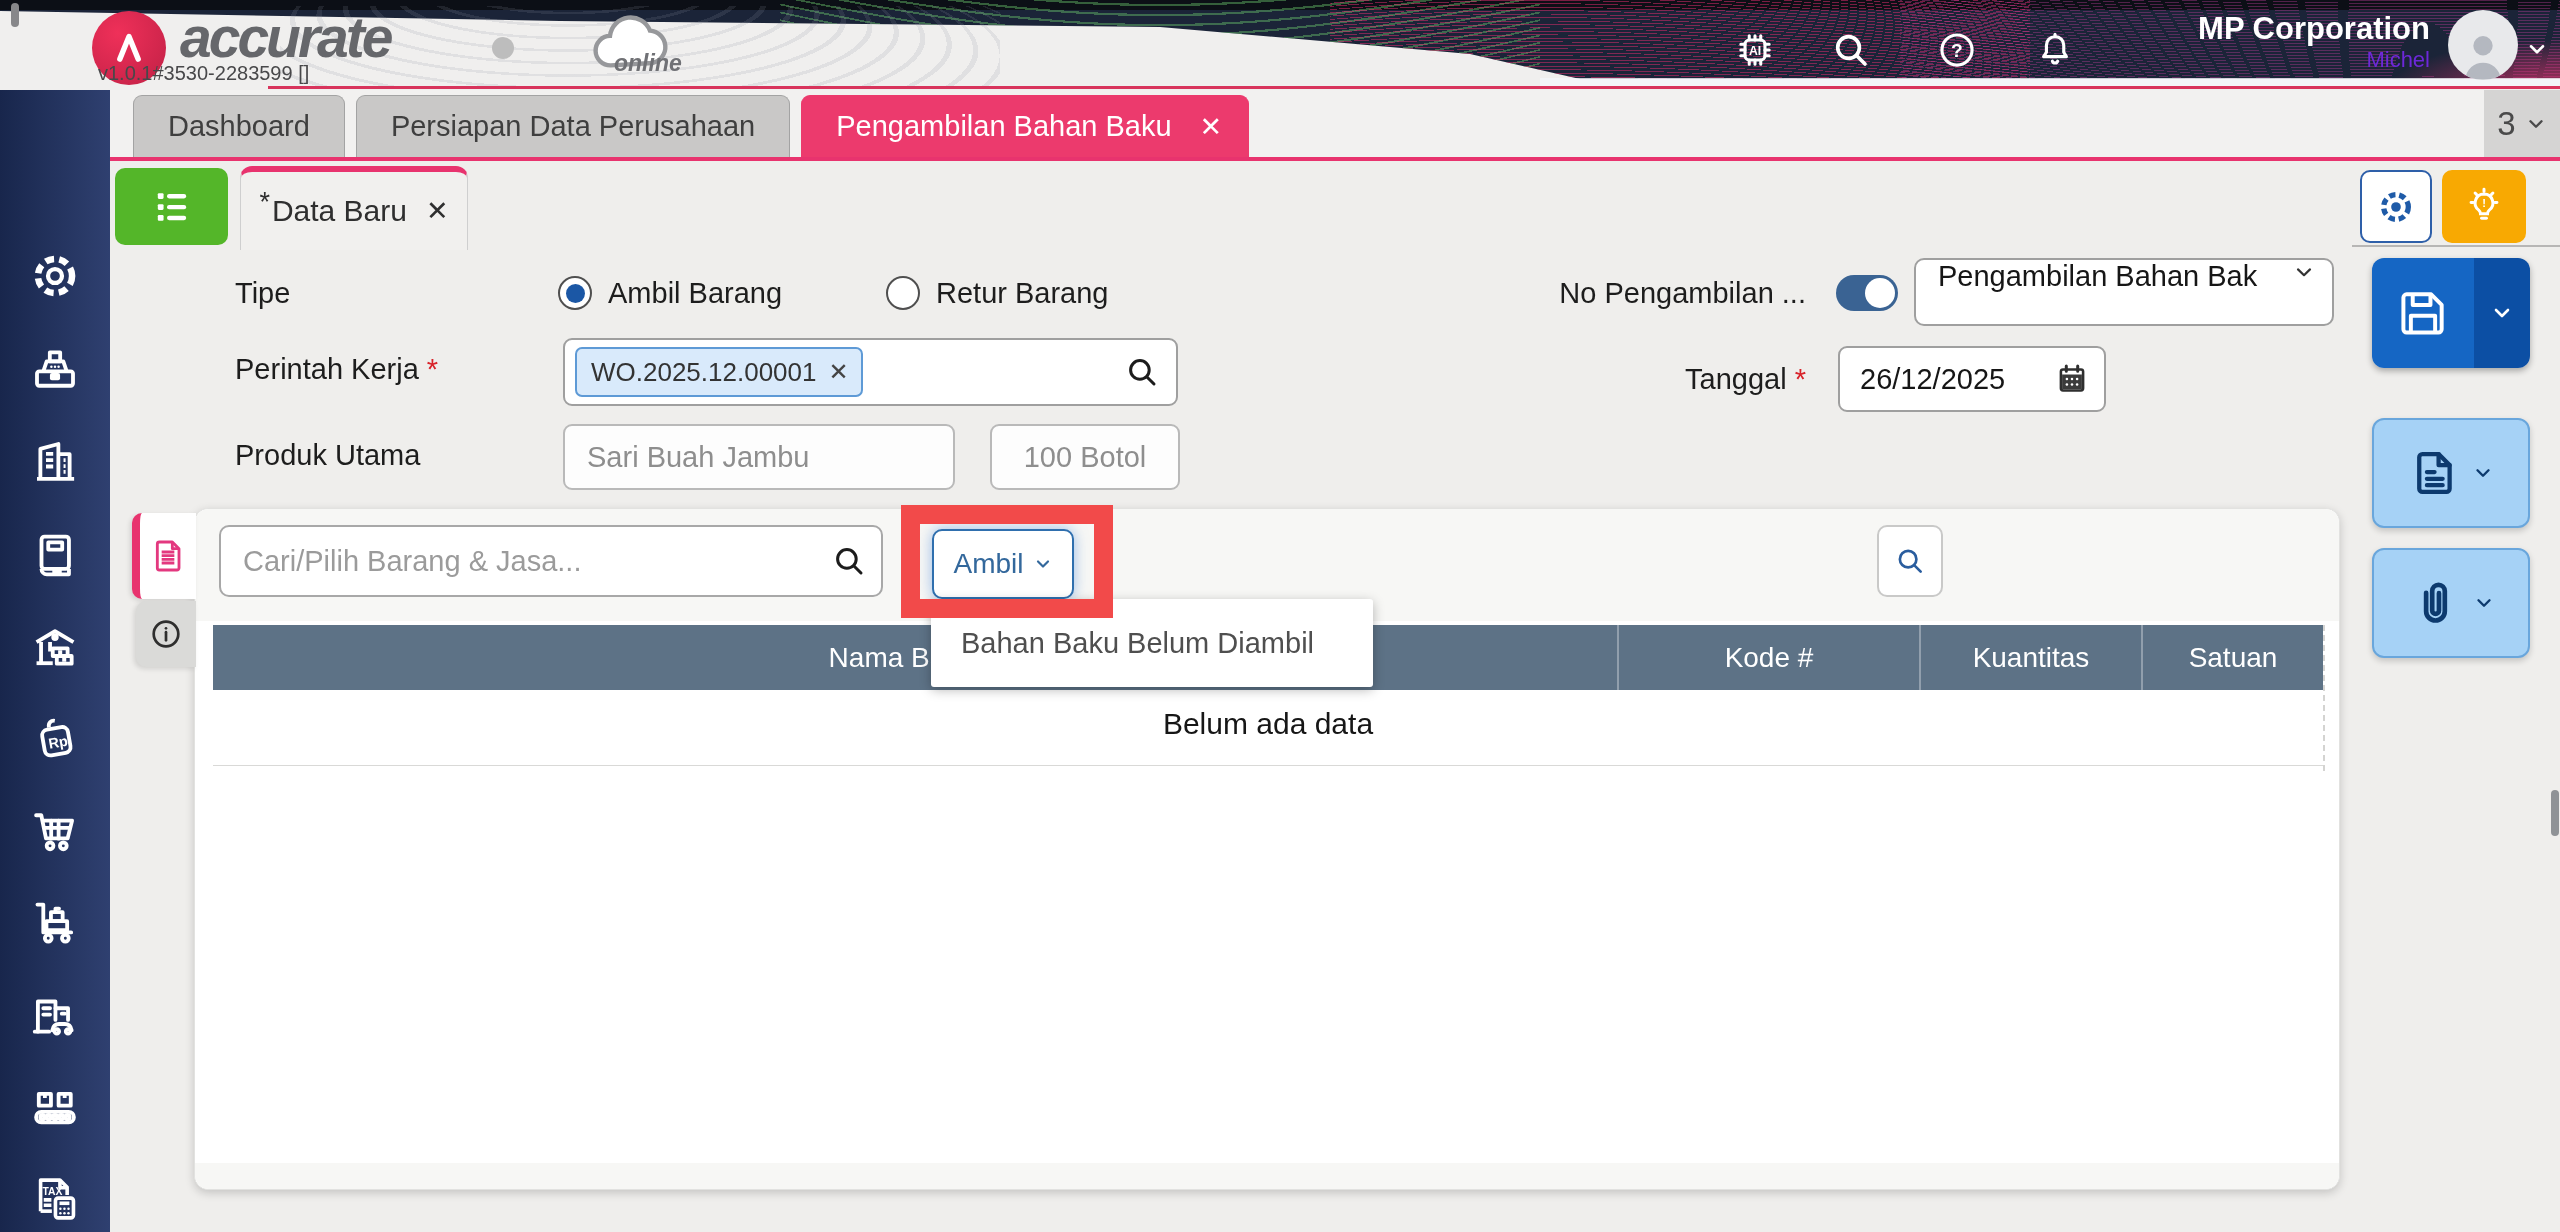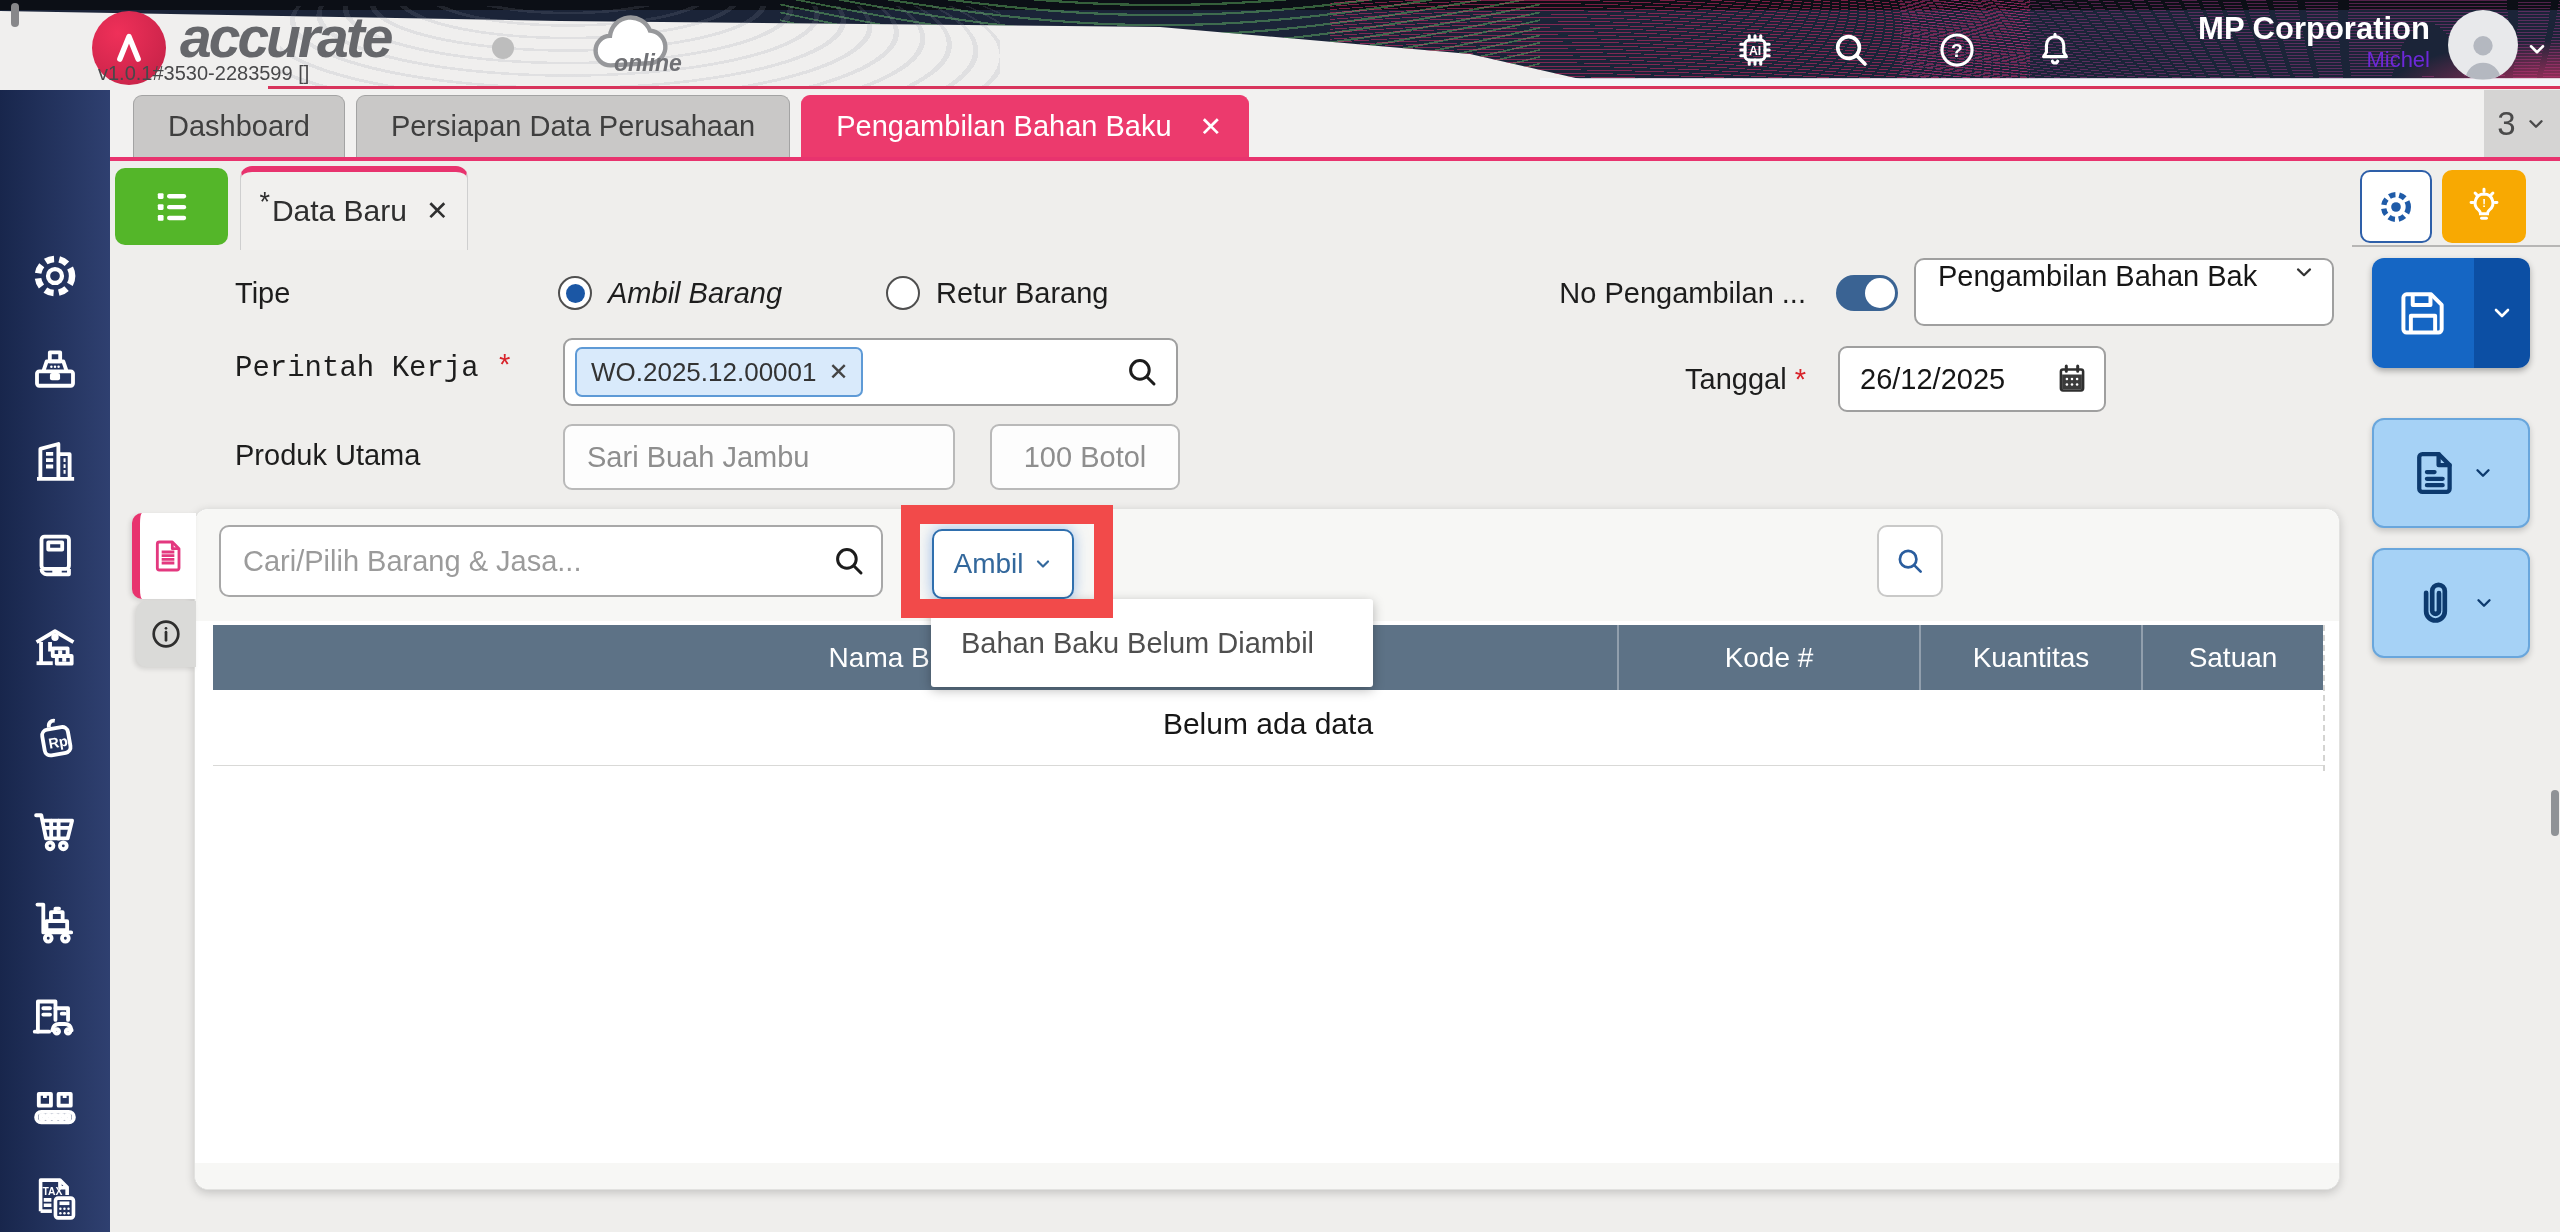--- a/index.html
+++ b/index.html
@@ -397,36 +397,36 @@
           </g>
         </svg>
     </div>
 
   </div>
 
   <div class="flabel" style="left:235px; top:276px;">Tipe</div>
   <div class="radio" style="left:558px; top:276px;">
       <div class="dot"></div>
     </div>
-  <div class="flabel" style="left:608px; top:276px;font-style:italic;">Ambil Barang</div>
+  <div class="flabel" style="left:608px; top:276px;">Ambil Barang</div>
   <div class="radio" style="left:886px; top:276px;"></div>
   <div class="flabel" style="left:936px; top:276px;">Retur Barang</div>
 
   <div class="flabel" style="left:1500px; top:276px; width:306px; text-align:right;">No Pengambilan ...</div>
   <div class="toggle">
       <div class="knob"></div>
     </div>
   <div class="select">
     <span class="val">Pengambilan Bahan Bak</span>
     <svg width="24" height="24" viewBox="0 0 24 24" fill="none" stroke="#333" stroke-width="2.2" stroke-linecap="round" stroke-linejoin="round">
         <path d="M6 9.4l6 5.8 6-5.8"></path>
       </svg>
   </div>
 
-  <div class="flabel" style="left:235px; top:352px;font-family:Liberation Mono, monospace;"><span>Perintah Kerja</span> <span class="req">*</span></div>
+  <div class="flabel" style="left:235px; top:352px;"><span>Perintah Kerja</span> <span class="req">*</span></div>
   <div class="wo-field">
     <div class="chip">
       <span class="t">WO.2025.12.00001</span>
       <span class="x">✕</span>
     </div>
     <svg class="mag" width="36" height="36" viewBox="0 0 24 24" fill="none" stroke="#1c1c1c" stroke-width="2" stroke-linecap="round">
         <circle cx="10.6" cy="10.6" r="6.2"></circle>
         <path d="M15.3 15.3L20 20"></path>
       </svg>
   </div>

